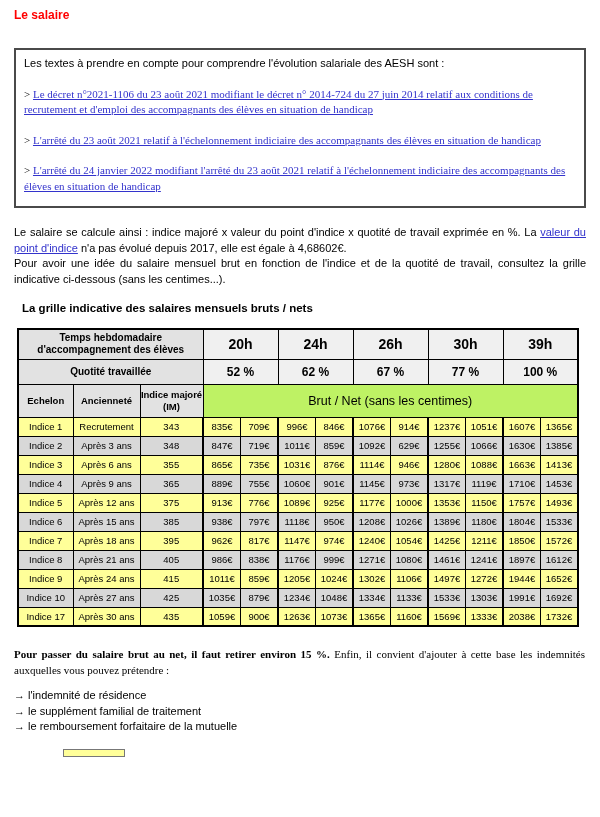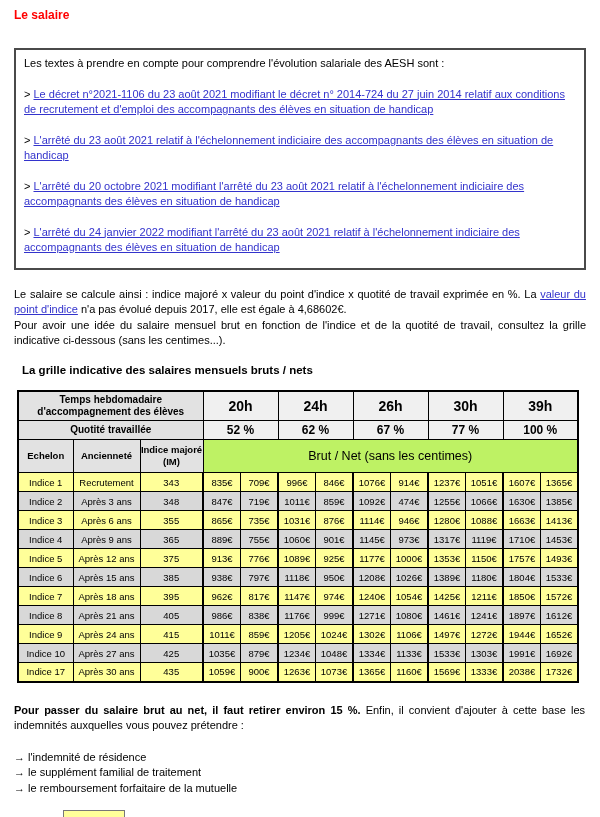--- a/index.html
+++ b/index.html
@@ -25,21 +25,21 @@
     font-size:12px;font-weight:bold;
     margin:0 0 26px 0;
   }
   .intro-box{
     border:2px solid #4a4a4a;
     padding:6px 4px 12px 8px;
     margin:0 0 17px 0;
     line-height:15.5px;
   }
   .intro-box p{margin:0;}
-  .intro-box p + p{margin-top:15px;}
+  .intro-box p + p{margin-top:15px;font-family:Liberation Serif, serif;}
   a.doc-link{color:var(--link_blue);text-decoration:underline;cursor:pointer;}
   .para{
     text-align:justify;line-height:15.5px;margin:0;
   }
   .grid-heading{
     font-size:11.5px;font-weight:bold;
     margin:15px 0 14px 0;
     padding-left:8px;
   }
   table.salary{
@@ -58,57 +58,56 @@
   td.hlabel{
     background:var(--header_gray);
     font-weight:bold;font-size:10px;line-height:12px;
   }
   td.hour{
     background:var(--subheader_gray);
     font-weight:bold;font-size:14px;height:30px;
   }
   td.quot{
     background:var(--subheader_gray);
-    font-weight:bold;font-size:12px;height:19px;
+    font-weight:bold;font-size:12px;height:25px;
   }
   td.colhead{
     background:var(--header_gray);
     font-weight:bold;font-size:9.5px;line-height:12px;height:33px;
   }
   td.brutnet{
     background:#bef264;
     font-size:12.5px;height:33px;
   }
   tbody td{font-size:9.5px;height:19px;}
   tr.row-yellow td{background:var(--row_yellow);}
   tr.row-gray td{background:var(--row_gray);}
   td.grp, tbody td.pair-start{border-left:2px solid var(--border_dark);}
   .footer-para{
     margin:20px 1px 0 0;
-    text-align:justify;line-height:15.5px;
-  }
-  .arrow-list{margin-top:16px;line-height:15.5px;}
+    text-align:justify;line-height:15.5px;font-family:Liberation Serif, serif;
+  }
+  .arrow-list{margin-top:10px;line-height:15.5px;}
   .arrow-list div{margin:0;}
   .cutoff{
     width:62px;height:8px;
     background:var(--row_yellow);
     border:1px solid #777;
     margin:14px 0 0 49px;
   }
 </style>
 </head>
 <body>
 
 <h1 class="title">Le salaire</h1>
 
 <div class="intro-box">
   <p>Les textes à prendre en compte pour comprendre l'évolution salariale des AESH sont :</p>
   <p><span>&gt; </span><a class="doc-link">Le décret n°2021-1106 du 23 août 2021 modifiant le décret n° 2014-724 du 27 juin 2014 relatif aux conditions de recrutement et d'emploi des accompagnants des élèves en situation de handicap</a></p>
   <p><span>&gt; </span><a class="doc-link">L'arrêté du 23 août 2021 relatif à l'échelonnement indiciaire des accompagnants des élèves en situation de handicap</a></p>
-  <p><span>&gt; </span><a class="doc-link">L'arrêté du 20 octobre 2021 modifiant l'arrêté du 23 août 2021 relatif à l'échelonnement indiciaire des accompagnants des élèves en situation de handicap</a></p>
   <p><span>&gt; </span><a class="doc-link">L'arrêté du 24 janvier 2022 modifiant l'arrêté du 23 août 2021 relatif à l'échelonnement indiciaire des accompagnants des élèves en situation de handicap</a></p>
 </div>
 
 <div class="para"><span>Le salaire se calcule ainsi : indice majoré x valeur du point d'indice x quotité de travail exprimée en %. La </span><a class="doc-link">valeur du point d'indice</a><span> n'a pas évolué depuis 2017, elle est égale à 4,68602€.</span></div>
 <div class="para">Pour avoir une idée du salaire mensuel brut en fonction de l'indice et de la quotité de travail, consultez la grille indicative ci-dessous (sans les centimes...).</div>
 
 <h2 class="grid-heading">La grille indicative des salaires mensuels bruts / nets</h2>
 
 <table class="salary">
   <colgroup>
@@ -168,21 +167,21 @@
       </tr>
       <tr class="row-gray">
         <td>Indice 2</td>
         <td>Après 3 ans</td>
         <td>348</td>
         <td class="pair-start">847€</td>
         <td>719€</td>
         <td class="pair-start">1011€</td>
         <td>859€</td>
         <td class="pair-start">1092€</td>
-        <td>474€</td>
+        <td>629€</td>
         <td class="pair-start">1255€</td>
         <td>1066€</td>
         <td class="pair-start">1630€</td>
         <td>1385€</td>
       </tr>
       <tr class="row-yellow">
         <td>Indice 3</td>
         <td>Après 6 ans</td>
         <td>355</td>
         <td class="pair-start">865€</td>

